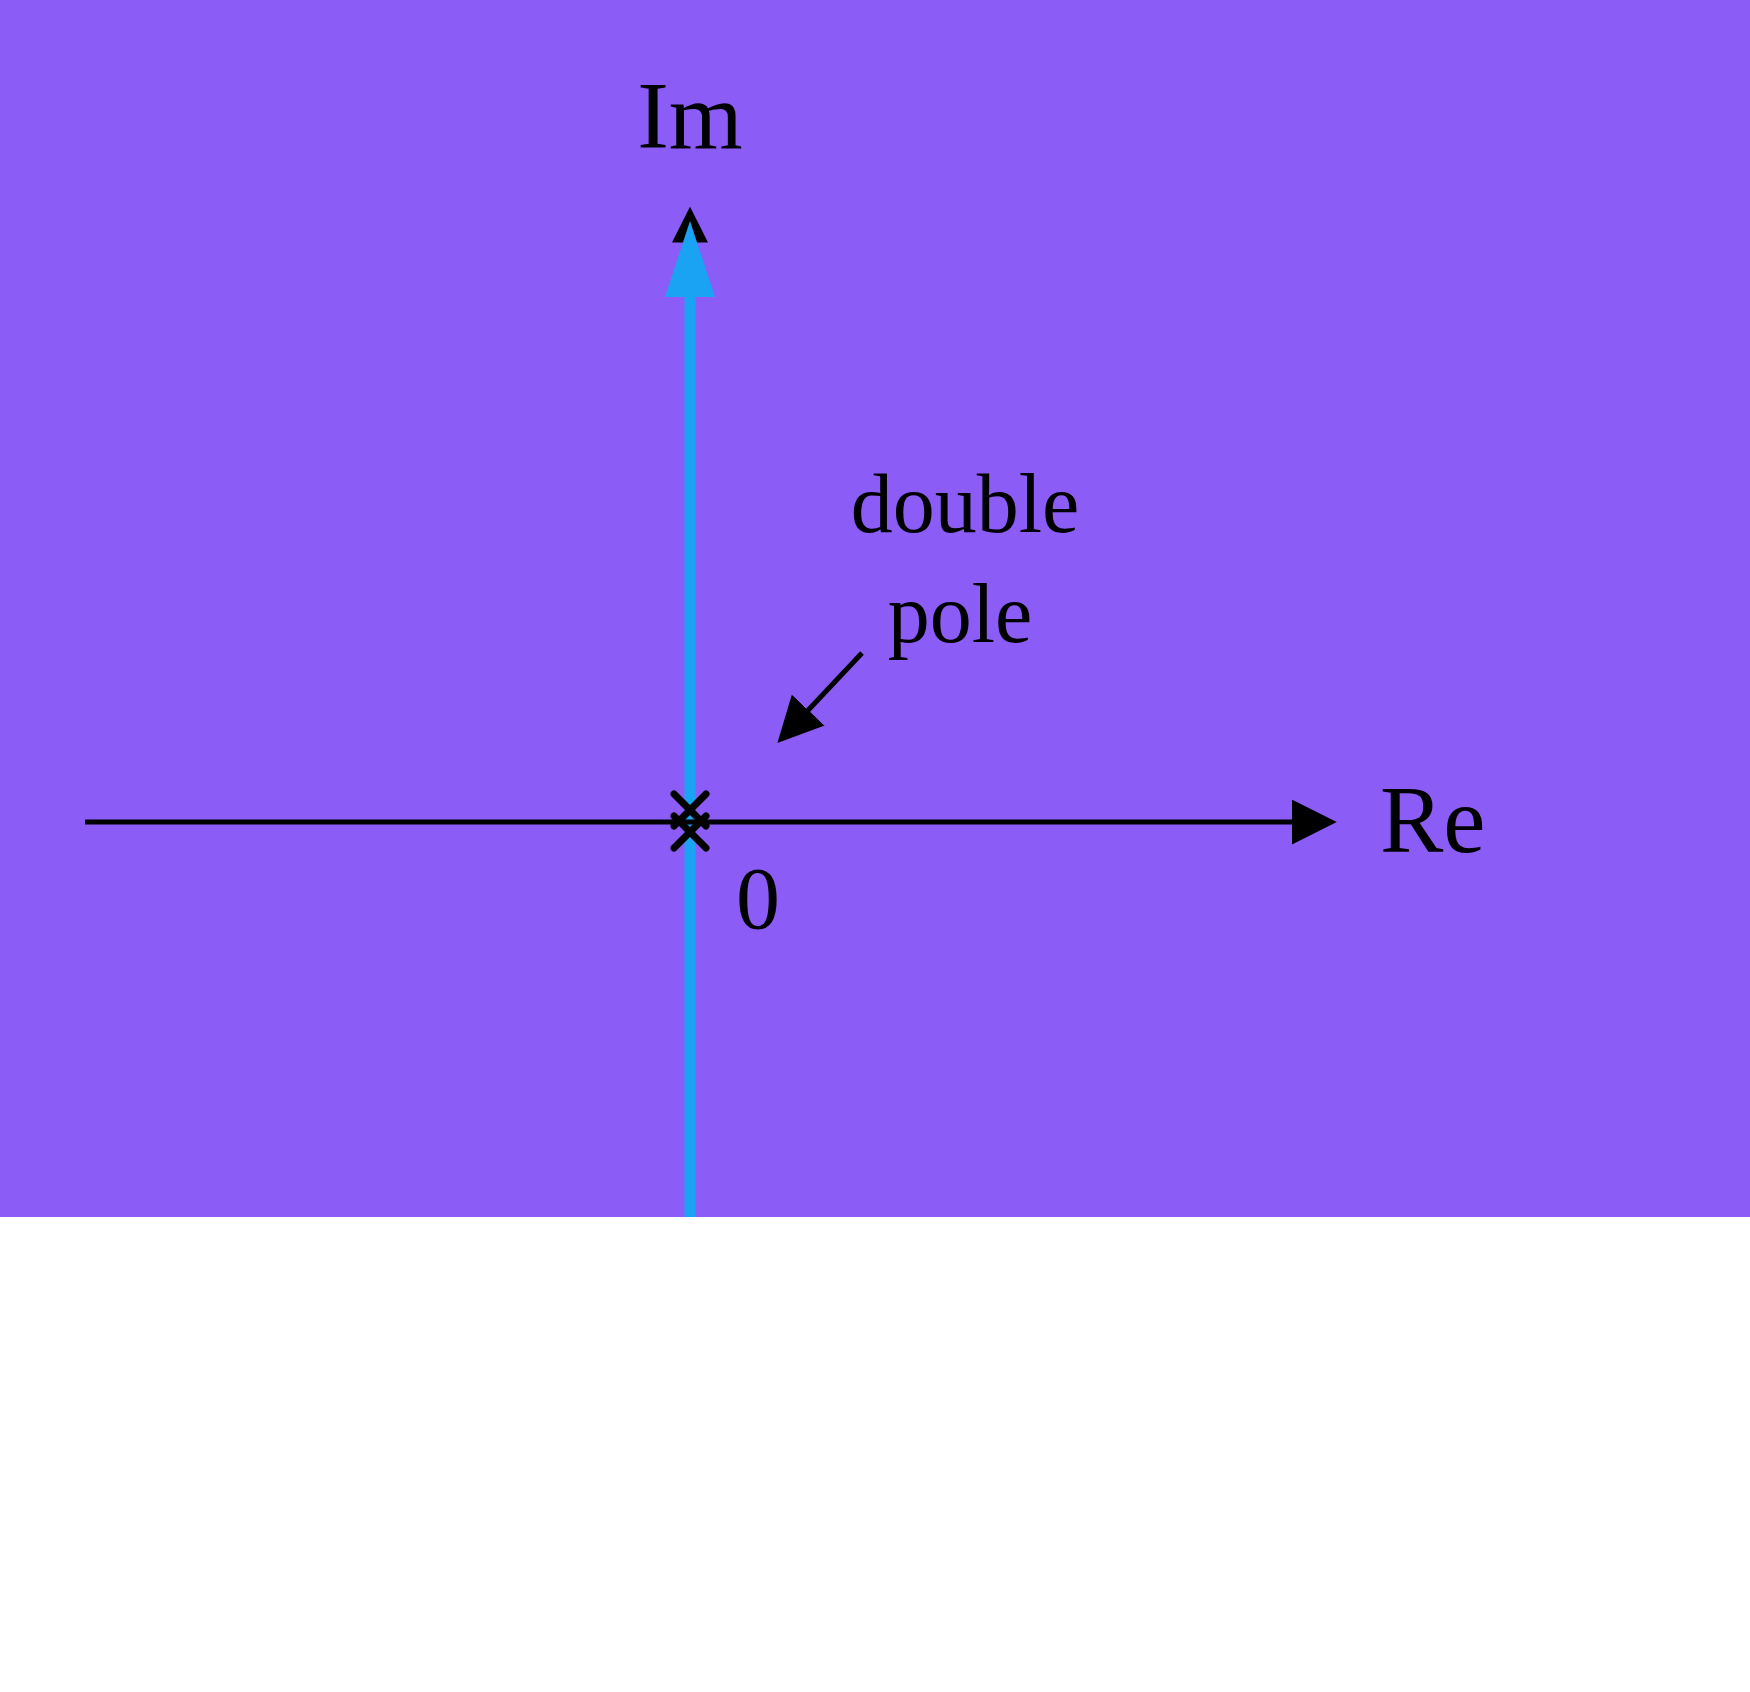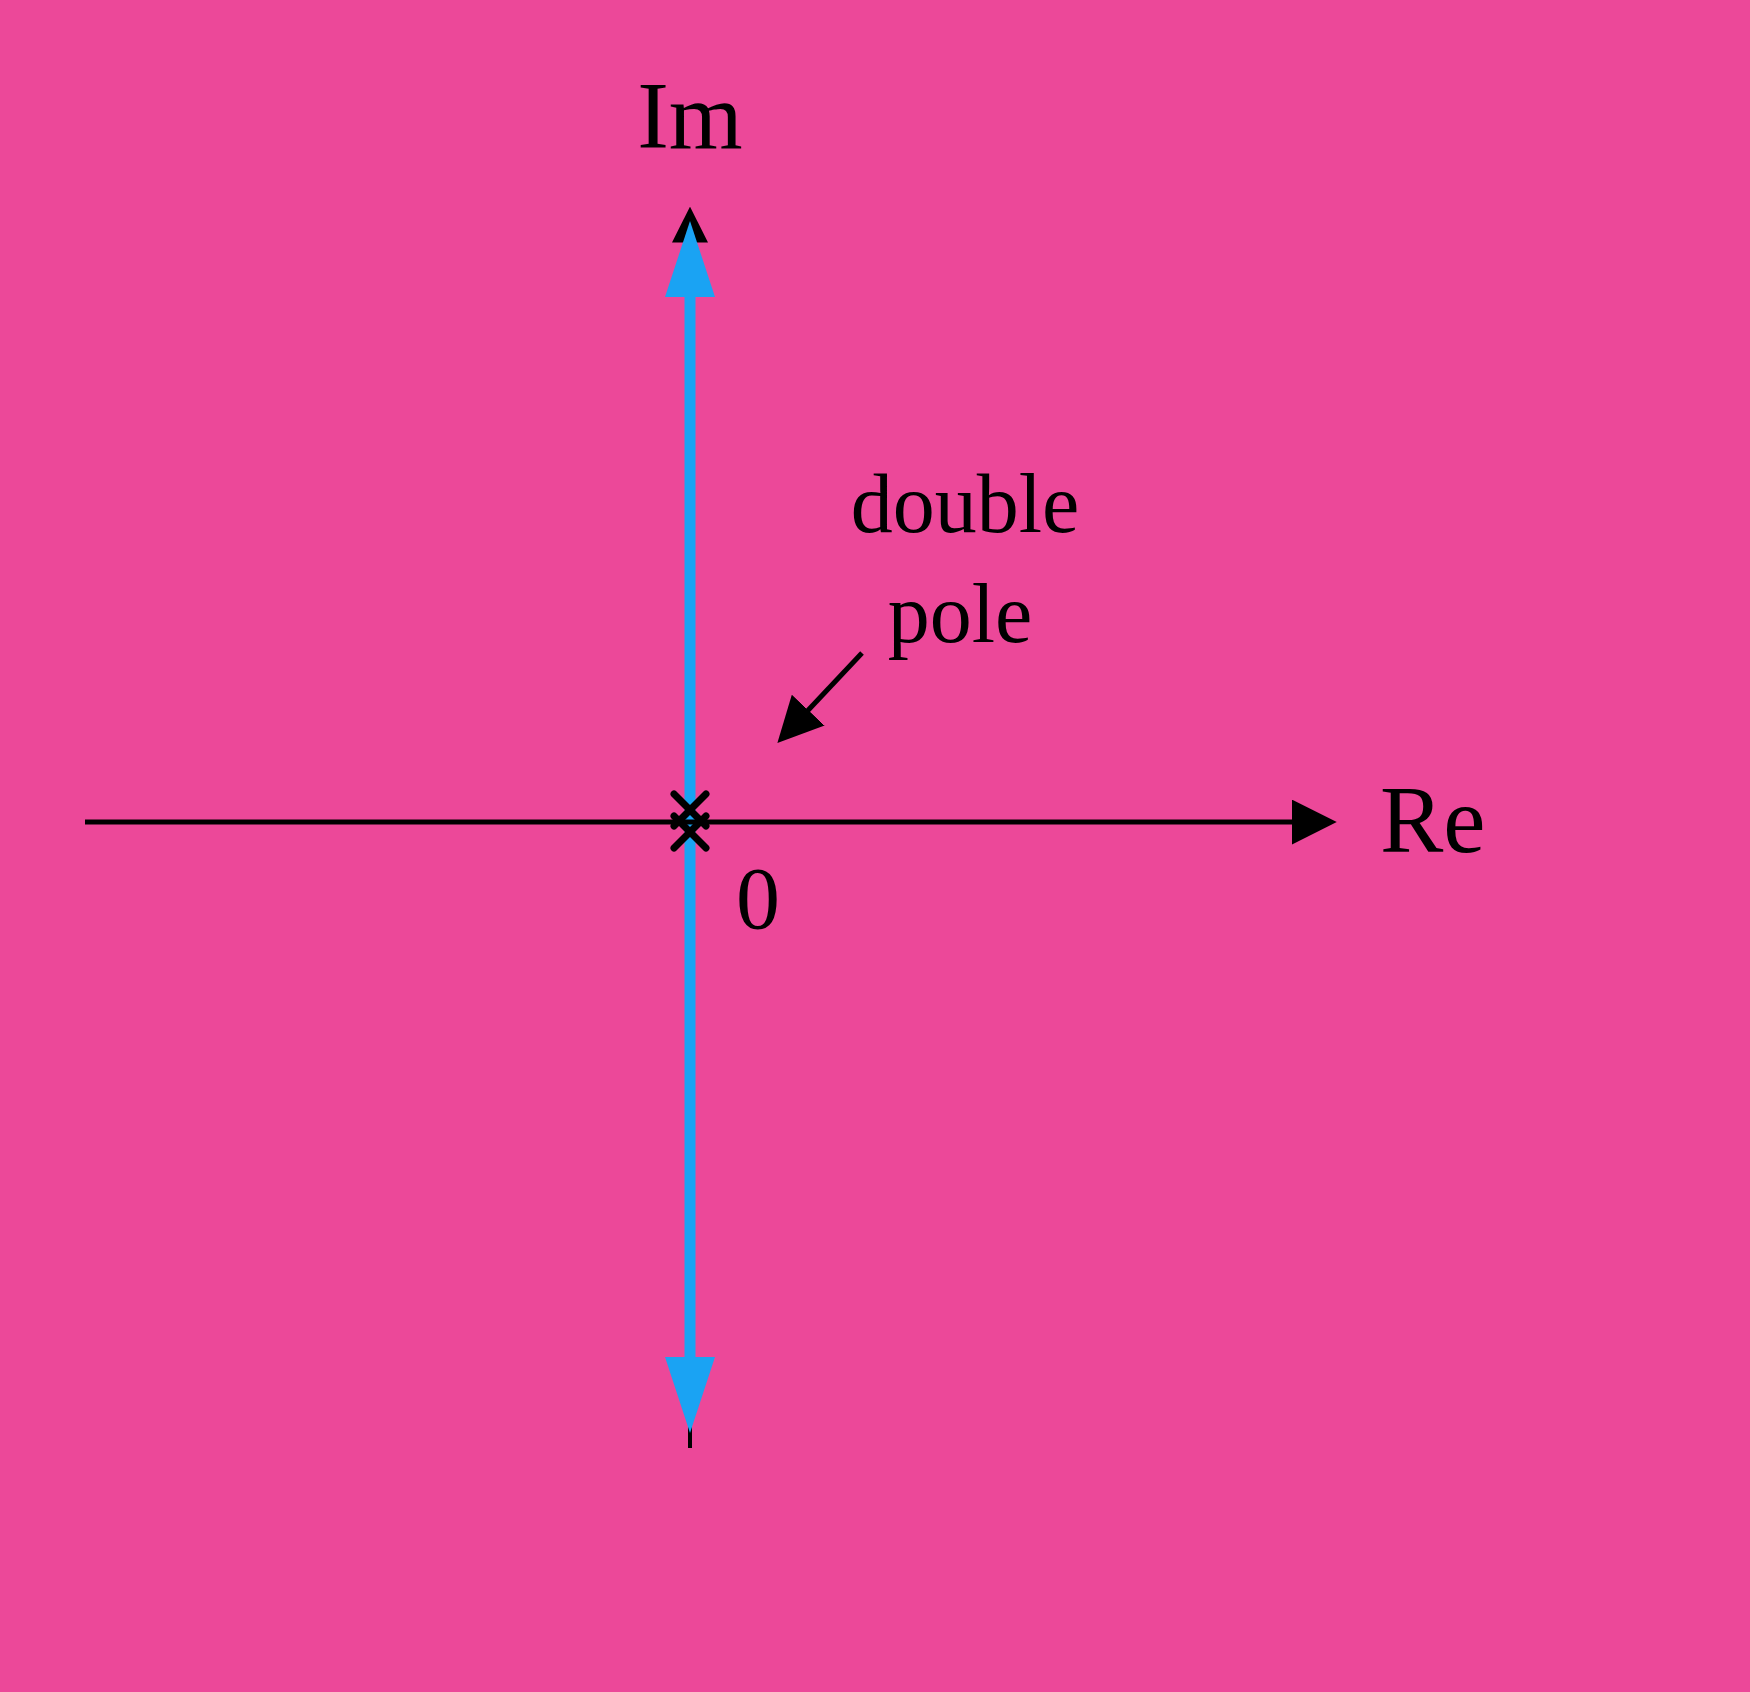--- a/index.html
+++ b/index.html
@@ -3,22 +3,22 @@
 <meta charset="utf-8">
 <style>
   html, body {
     margin: 0;
     padding: 0;
     background: #ffffff;
   }
   .canvas {
     position: relative;
     width: 1750px;
-    height: 1692px;
-    background: #ec4899;
+    height: 1217px;
+    background: #8b5cf6;
     overflow: hidden;
     font-family: "Liberation Serif", "DejaVu Serif", serif;
     text-decoration: underline;
   }
   svg {
     position: absolute;
     left: 0;
     top: 0;
   }
   text {

